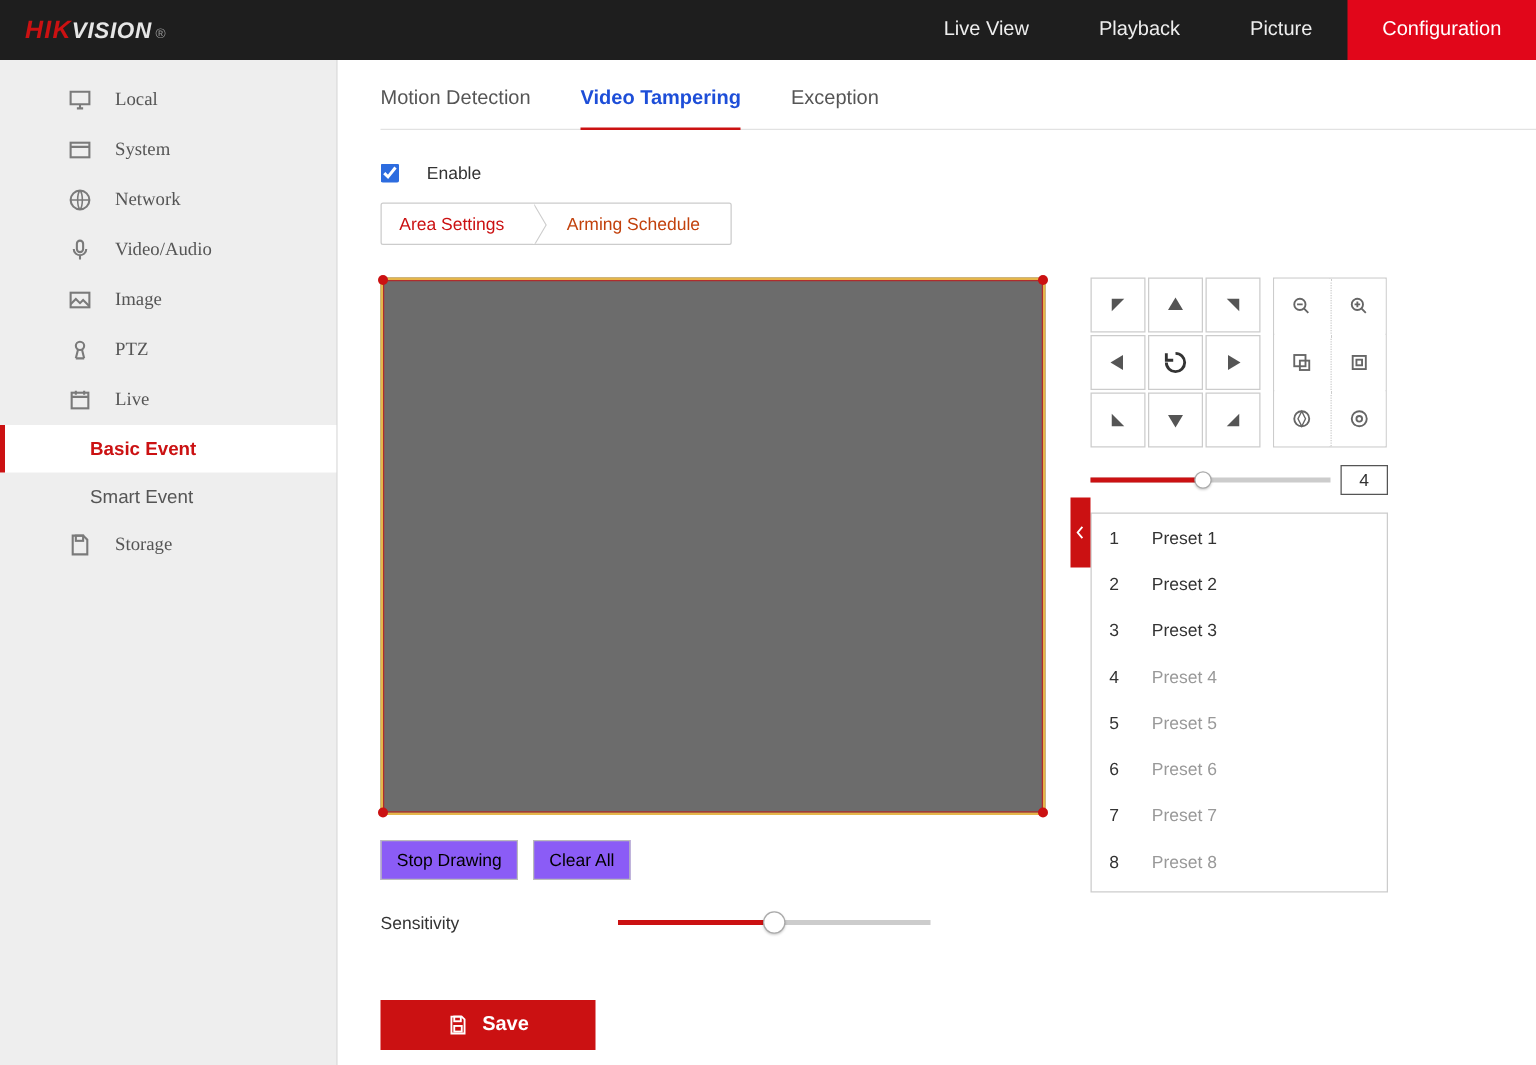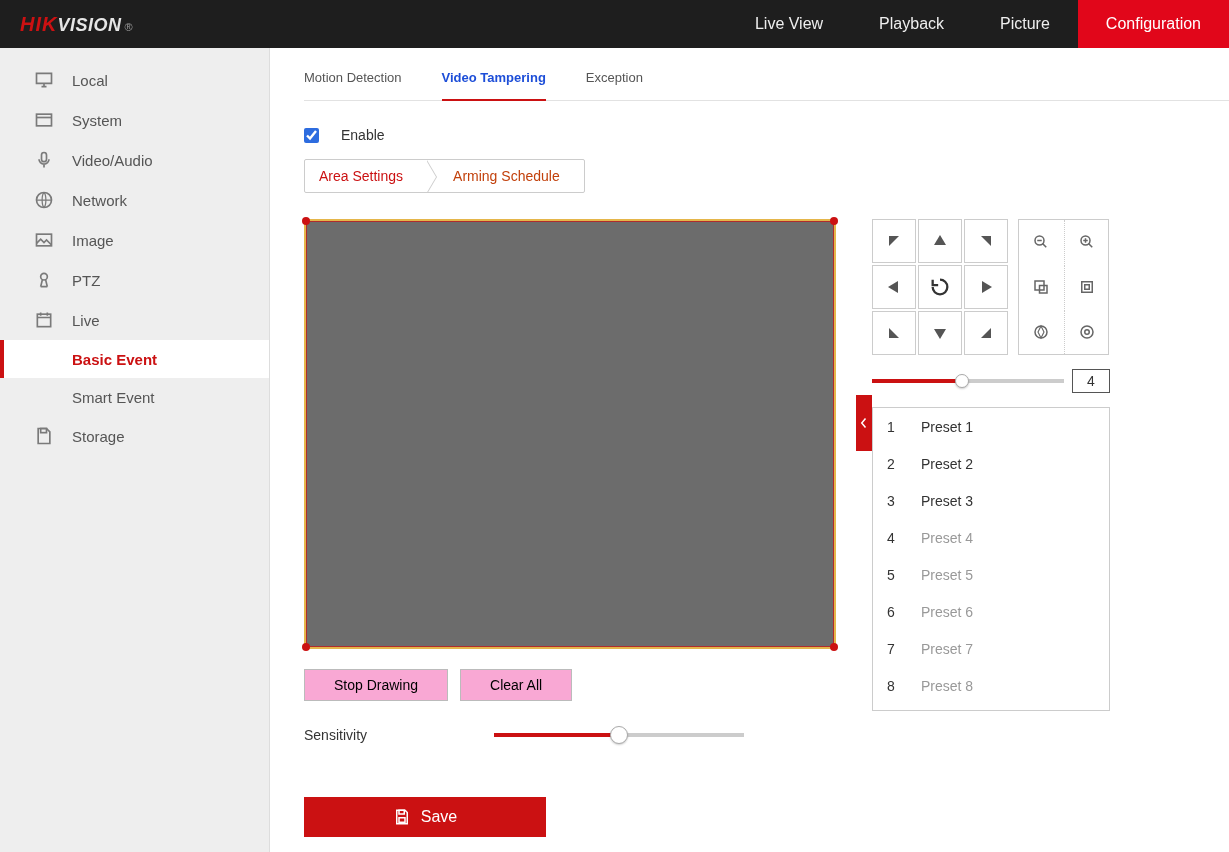--- a/index.html
+++ b/index.html
@@ -63,24 +63,25 @@
   .sidebar {
     width: 270px;
     background: #eeeeee;
     border-right: 1px solid #ddd;
     padding-top: 12px;
   }
   .side-item {
     display: flex;
     align-items: center;
     height: 40px;
-    padding-left: 34px;
+    padding-left: 54px;
     color: #555;
     cursor: pointer;
     font-size: 15px;
+    font-family: Liberation Serif, serif;
   }
   .side-item svg { width: 20px; height: 20px; margin-right: 18px; fill:#7a7a7a; }
   .side-sub {
     padding-left: 72px;
     height: 38px;
     display: flex;
     align-items: center;
     color: #555;
     cursor: pointer;
     font-size: 15px;
@@ -102,21 +103,21 @@
   .subtabs {
     display: flex;
     gap: 40px;
     border-bottom: 1px solid #e2e2e2;
     padding-bottom: 0;
   }
   .subtab {
     padding: 0 0 14px 0;
     color: #555;
     cursor: pointer;
-    font-size: 13px;
+    font-size: 16px;
   }
   .subtab.active {
     color: #1d4ed8;
     border-bottom: 2px solid #cb1112;
     font-weight: 700;
     margin-bottom: -1px;
   }
   .enable-row {
     margin: 26px 0 16px 0;
     display: flex;
@@ -183,22 +184,22 @@
     inset:0;
     border:1px solid rgba(203,17,18,0.7);
     pointer-events:none;
   }
   .dot { position:absolute; width:8px;height:8px;background:#cb1112;border-radius:50%; }
   .dot.tl{top:-4px;left:-4px;} .dot.tr{top:-4px;right:-4px;}
   .dot.bl{bottom:-4px;left:-4px;} .dot.br{bottom:-4px;right:-4px;}
   .btn-row { display:flex; gap:12px; margin-top:20px; }
   .btn {
     border:1px solid #bbb;
-    background:#f9a8d4;
-    padding: 7px 29px;
+    background:#8b5cf6;
+    padding: 7px 12px;
     font-size:14px;
     cursor:pointer;
   }
   .sens-row {
     display:flex;
     align-items:center;
     margin-top: 26px;
   }
   .sens-row label { width: 190px; color:#333; }
   .slider {
@@ -220,28 +221,29 @@
     position:absolute;
     width:18px; height:18px; top:-1px;
     background:#fff; border:1px solid #aaa; border-radius:50%;
     box-shadow:0 1px 2px rgba(0,0,0,0.2);
   }
   .save-btn {
     margin: 54px 0 20px 0;
     background:#cb1112;
     color:#fff;
     border:none;
-    width: 242px;
+    width: 172px;
     height: 40px;
     font-size:16px;
     display:flex;
     align-items:center;
     justify-content:center;
     gap:10px;
     cursor:pointer;
+    font-weight:bold;
   }
   .save-btn svg{width:18px;height:18px;fill:#fff;}
   
   .ptz-col { margin-left: 36px; width: 238px; position:relative;}
   .panel-handle{
     position:absolute;
     left:-16px; top:176px;
     width:16px; height:56px;
     background:#cb1112;
     color:#fff;
@@ -324,31 +326,31 @@
     </div>
     <div class="side-item">
       <svg viewBox="0 0 24 24">
           <rect x="3" y="5" width="18" height="14" stroke="#7a7a7a" stroke-width="2" fill="none"></rect>
           <path d="M3 9h18" stroke="#7a7a7a" stroke-width="2"></path>
         </svg>
       <span>System</span>
     </div>
     <div class="side-item">
       <svg viewBox="0 0 24 24">
+          <circle cx="12" cy="12" r="9" stroke="#7a7a7a" stroke-width="2" fill="none"></circle>
+          <path d="M3 12h18M12 3c3 3 3 15 0 18M12 3c-3 3-3 15 0 18" stroke="#7a7a7a" stroke-width="1.5" fill="none"></path>
+        </svg>
+      <span>Network</span>
+    </div>
+    <div class="side-item">
+      <svg viewBox="0 0 24 24">
           <rect x="9" y="3" width="6" height="11" rx="3" stroke="#7a7a7a" stroke-width="2" fill="none"></rect>
           <path d="M6 11a6 6 0 0012 0M12 17v4" stroke="#7a7a7a" stroke-width="2" fill="none"></path>
         </svg>
       <span>Video/Audio</span>
-    </div>
-    <div class="side-item">
-      <svg viewBox="0 0 24 24">
-          <circle cx="12" cy="12" r="9" stroke="#7a7a7a" stroke-width="2" fill="none"></circle>
-          <path d="M3 12h18M12 3c3 3 3 15 0 18M12 3c-3 3-3 15 0 18" stroke="#7a7a7a" stroke-width="1.5" fill="none"></path>
-        </svg>
-      <span>Network</span>
     </div>
     <div class="side-item">
       <svg viewBox="0 0 24 24">
           <rect x="3" y="5" width="18" height="14" stroke="#7a7a7a" stroke-width="2" fill="none"></rect>
           <path d="M3 16l5-5 4 4 3-3 6 6" stroke="#7a7a7a" stroke-width="2" fill="none"></path>
         </svg>
       <span>Image</span>
     </div>
     <div class="side-item">
       <svg viewBox="0 0 24 24">

